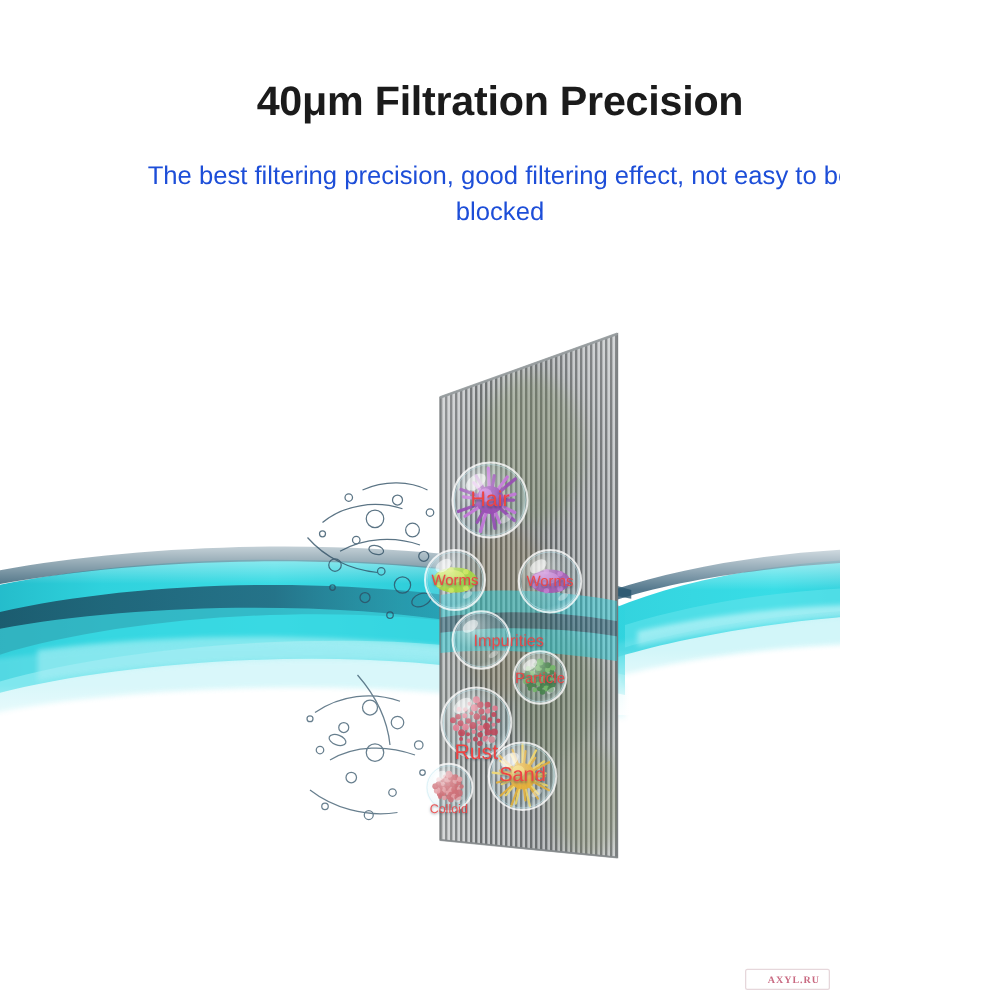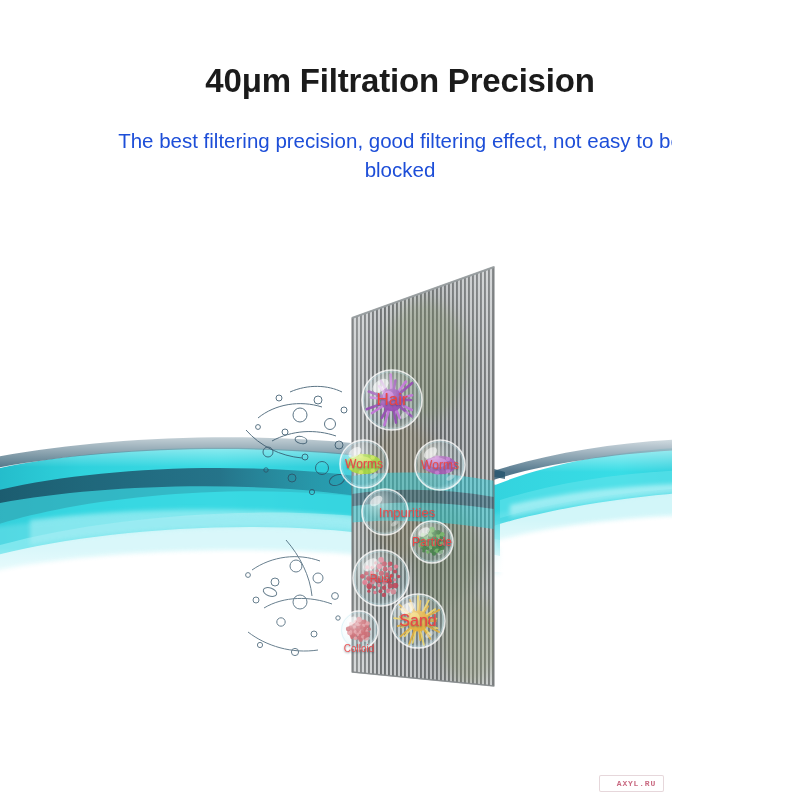--- a/index.html
+++ b/index.html
@@ -76,21 +76,21 @@
 
   
   .watermark {
     position: absolute;
     right: 8px;
     bottom: 8px;
     padding: 3px 7px 3px 17px;
     background: rgba(255,255,255,0.72);
     border: 1px solid rgba(190,150,160,0.45);
     border-radius: 2px;
-    font-family: Liberation Mono, monospace;
+    font-family: Liberation Serif, serif;
     font-size: 8px;
     font-weight: bold;
     letter-spacing: 0.8px;
     color: #c0506c;
     opacity: 0.85;
   }
 </style>
 </head>
 <body>
 
@@ -529,20 +529,20 @@
     <h1 class="title">40μm Filtration Precision</h1>
     <p class="subtitle">The best filtering precision, good filtering effect, not easy to be blocked</p>
   </div>
 
   <div id="label-layer">
       <div class="bubble-label" style="left: 392px; top: 400px; font-size: 17px; opacity: 1;">Hair</div>
       <div class="bubble-label" style="left: 364px; top: 464px; font-size: 12px; opacity: 1;">Worms</div>
       <div class="bubble-label" style="left: 440px; top: 465px; font-size: 12px; opacity: 0.95;">Worms</div>
       <div class="bubble-label" style="left: 407px; top: 512px; font-size: 13px; opacity: 0.92;">Impurities</div>
       <div class="bubble-label" style="left: 432px; top: 542px; font-size: 12px; opacity: 0.95;">Particle</div>
-      <div class="bubble-label" style="left: 381px; top: 578px; font-size: 11px; opacity: 1;">Rust</div>
+      <div class="bubble-label" style="left: 381px; top: 602px; font-size: 17px; opacity: 1;">Rust</div>
       <div class="bubble-label" style="left: 418px; top: 621px; font-size: 16px; opacity: 1; text-align: right;">Sand</div>
       <div class="bubble-label" style="left: 359px; top: 648px; font-size: 10px; opacity: 0.9;">Colloid</div>
     </div>
 
   <div class="watermark">AXYL.RU</div>
 
 </div>
 
 </body></html>

